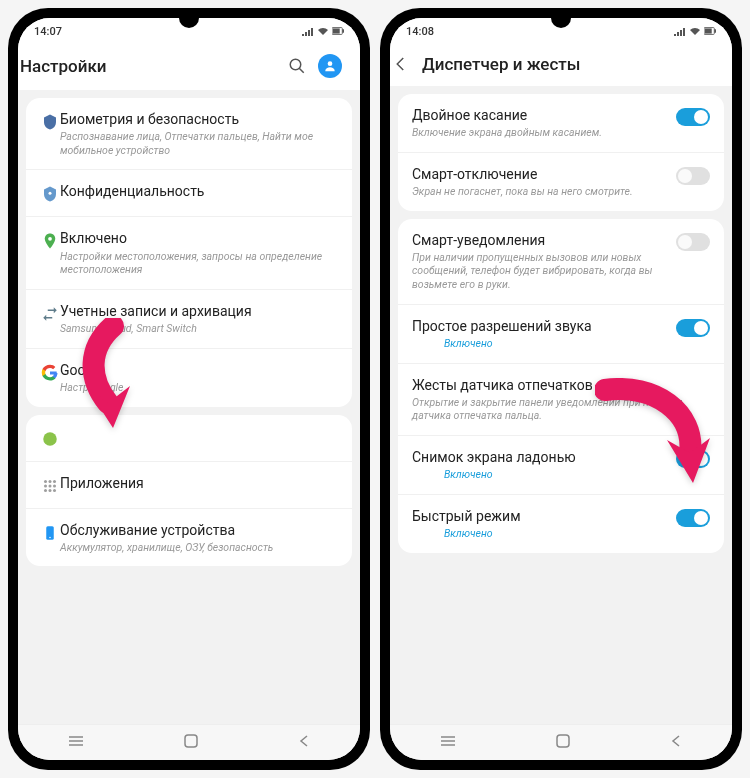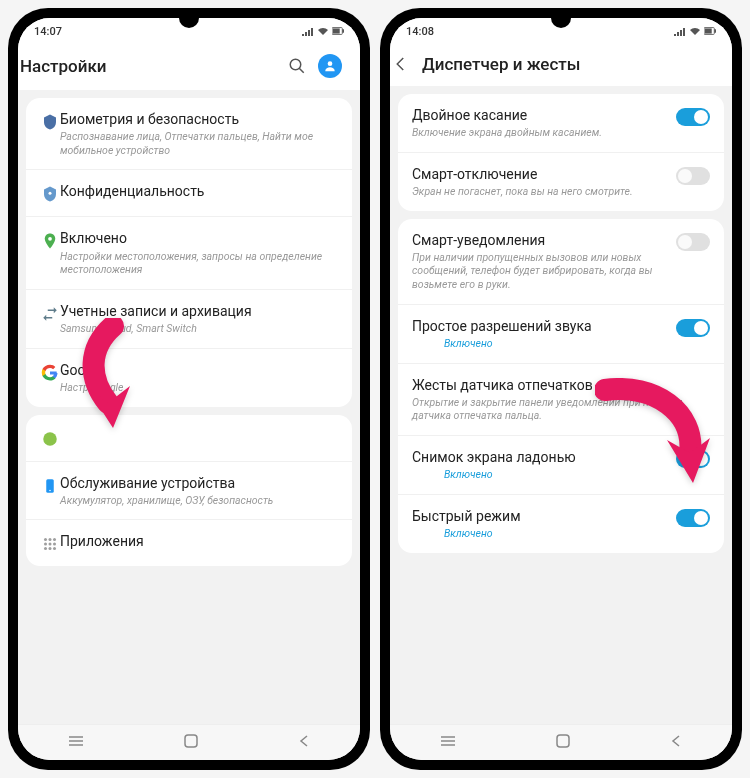--- a/index.html
+++ b/index.html
@@ -254,45 +254,45 @@
           <div class="row">
             <span class="ic">
               <svg width="18" height="18" viewBox="0 0 24 24">
                 <circle cx="12" cy="12" r="9" fill="#8bc34a"></circle>
               </svg>
             </span>
           </div>
           <div class="row">
             <span class="ic">
               <svg width="18" height="18" viewBox="0 0 24 24">
-                <rect x="7" y="3" width="10" height="18" rx="2" fill="#2196f3"></rect>
-                <circle cx="12" cy="18" r="1" fill="#fff"></circle>
-              </svg>
-            </span>
-            <div class="txt">
-              <div class="ttl">Обслуживание устройства</div>
-              <div class="sub">Аккумулятор, хранилище, ОЗУ, безопасность</div>
-            </div>
-          </div>
-          <div class="row">
-            <span class="ic">
-              <svg width="18" height="18" viewBox="0 0 24 24">
                 <circle cx="6" cy="6" r="2" fill="#9e9e9e"></circle>
                 <circle cx="12" cy="6" r="2" fill="#9e9e9e"></circle>
                 <circle cx="18" cy="6" r="2" fill="#9e9e9e"></circle>
                 <circle cx="6" cy="12" r="2" fill="#9e9e9e"></circle>
                 <circle cx="12" cy="12" r="2" fill="#9e9e9e"></circle>
                 <circle cx="18" cy="12" r="2" fill="#9e9e9e"></circle>
                 <circle cx="6" cy="18" r="2" fill="#9e9e9e"></circle>
                 <circle cx="12" cy="18" r="2" fill="#9e9e9e"></circle>
                 <circle cx="18" cy="18" r="2" fill="#9e9e9e"></circle>
               </svg>
             </span>
             <div class="txt">
               <div class="ttl">Приложения</div>
+            </div>
+          </div>
+          <div class="row">
+            <span class="ic">
+              <svg width="18" height="18" viewBox="0 0 24 24">
+                <rect x="7" y="3" width="10" height="18" rx="2" fill="#2196f3"></rect>
+                <circle cx="12" cy="18" r="1" fill="#fff"></circle>
+              </svg>
+            </span>
+            <div class="txt">
+              <div class="ttl">Обслуживание устройства</div>
+              <div class="sub">Аккумулятор, хранилище, ОЗУ, безопасность</div>
             </div>
           </div>
         </div>
       </div>
     <div class="navbar">
       <span class="nb"><svg width="18" height="14" viewBox="0 0 18 14">
             <line x1="2" y1="3" x2="16" y2="3" stroke="#888" stroke-width="1.5"></line>
             <line x1="2" y1="7" x2="16" y2="7" stroke="#888" stroke-width="1.5"></line>
             <line x1="2" y1="11" x2="16" y2="11" stroke="#888" stroke-width="1.5"></line>
           </svg></span>

